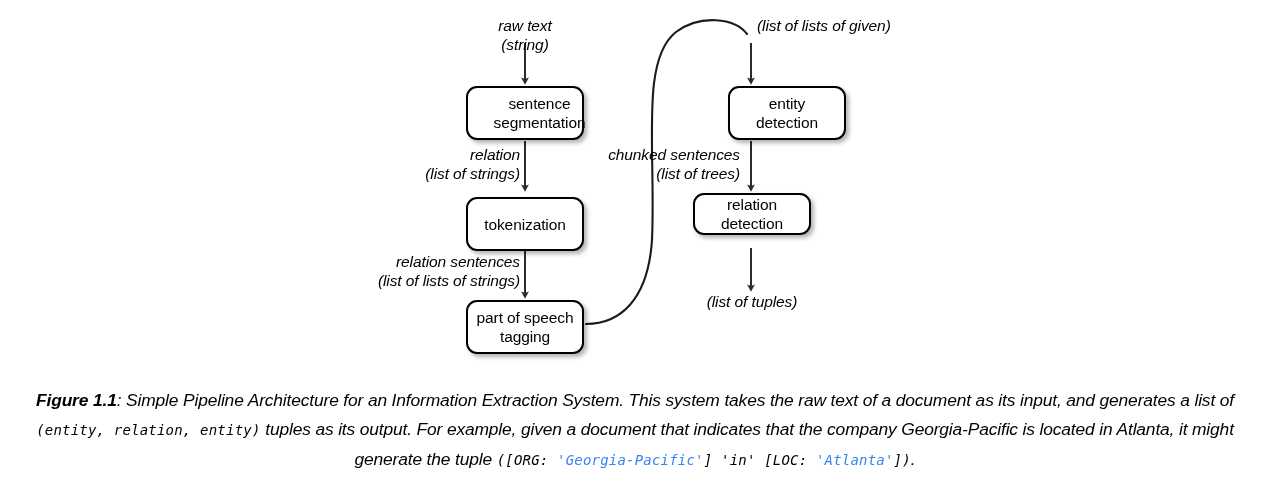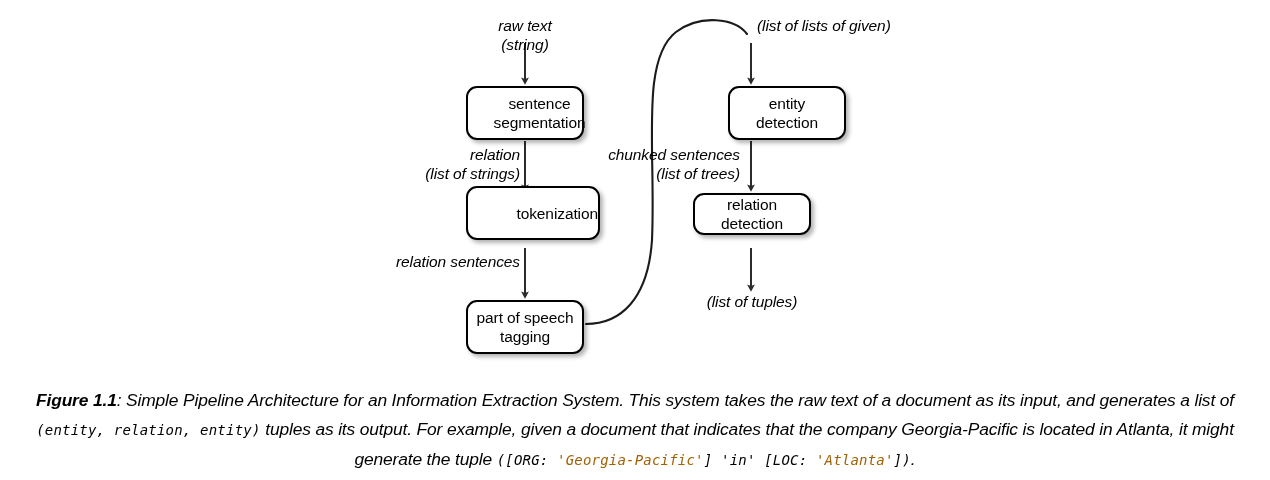--- a/index.html
+++ b/index.html
@@ -90,21 +90,21 @@
     font-weight: bold;
     font-style: italic;
     text-align: center;
   }
   .code {
     font-family: "DejaVu Sans Mono", "Liberation Mono", monospace;
     font-style: italic;
     font-size: 14px;
     letter-spacing: 0.2px;
   }
-  .code-green { color: #a16207; }
+  .code-green { color: #3b82f6; }
 </style>
 </head>
 <body>
 
 <div id="figure-root">
 
   <div id="diagram">
 
     <svg id="diagram-svg" viewBox="0 0 1270 380">
       <defs>
@@ -127,21 +127,21 @@
                C 700,14 735,18 747,34" fill="none" stroke="#1b1b1b" stroke-width="2.1" stroke-linecap="round"></path>
     </svg>
 
     <div class="proc-box" style="left:466px; top:86px; width:118px; height:54px;padding-left:29px;">
       <div>
         <span>sentence</span>
         <span>segmentation</span>
       </div>
     </div>
 
-    <div class="proc-box" style="left:466px; top:186px; width:134px; height:54px;justify-content:flex-end;">
+    <div class="proc-box" style="left:466px; top:197px; width:118px; height:54px;">
       <div>
         <span>tokenization</span>
       </div>
     </div>
 
     <div class="proc-box" style="left:466px; top:300px; width:118px; height:54px;">
       <div>
         <span>part of speech</span>
         <span>tagging</span>
       </div>
@@ -166,20 +166,21 @@
       <span class="lbl-type">(string)</span>
     </div>
 
     <div class="edge-label align-right" style="left:324px; top:145px; width:196px;">
       <span class="lbl-name">relation</span>
       <span class="lbl-type">(list of strings)</span>
     </div>
 
     <div class="edge-label align-right" style="left:324px; top:252px; width:196px;">
       <span class="lbl-name">relation sentences</span>
+      <span class="lbl-type">(list of lists of strings)</span>
     </div>
 
     <div class="edge-label align-left" style="left:757px; top:16px; width:240px;">
       <span class="lbl-type">(list of lists of given)</span>
     </div>
 
     <div class="edge-label align-right" style="left:560px; top:145px; width:180px;">
       <span class="lbl-name">chunked sentences</span>
       <span class="lbl-type">(list of trees)</span>
     </div>

